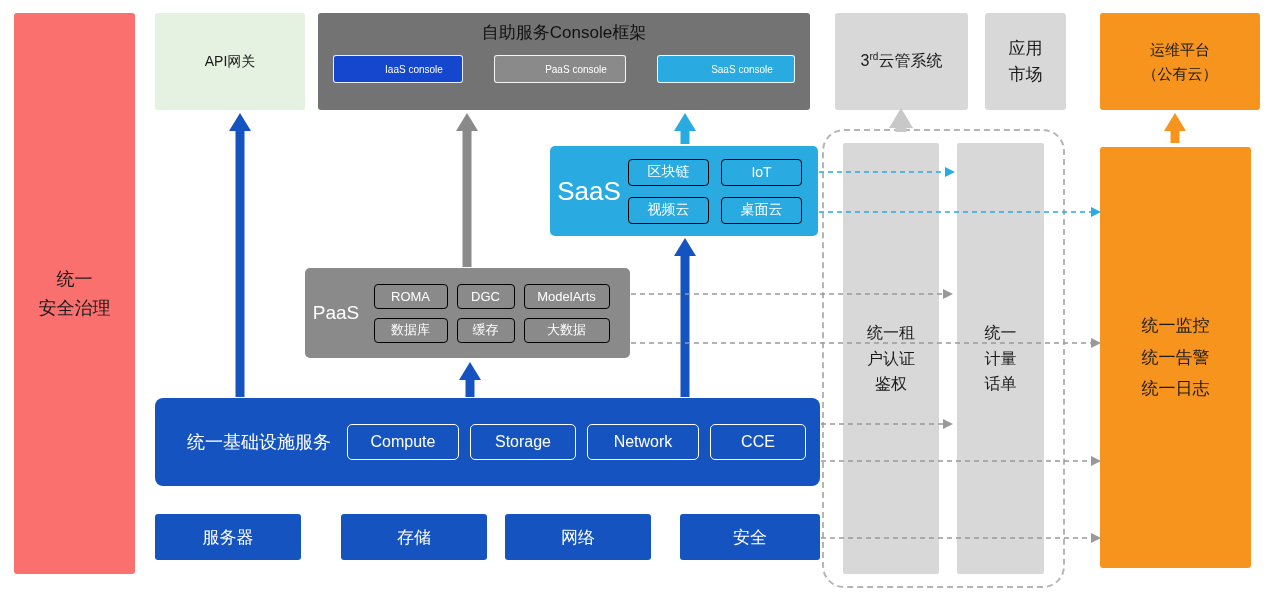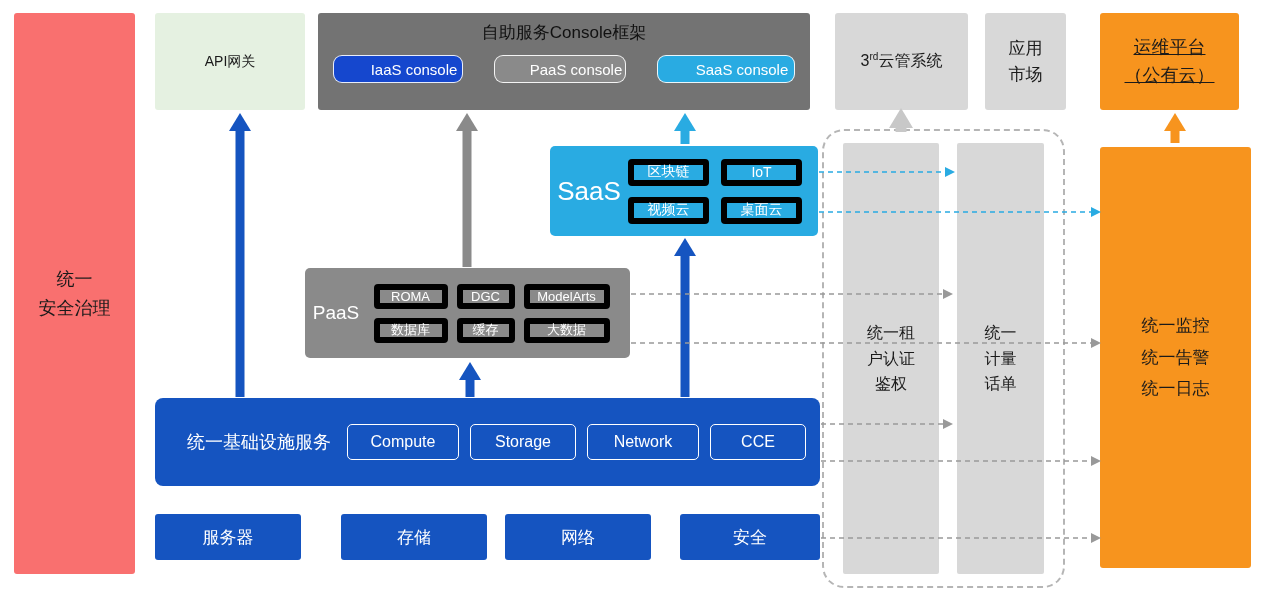--- a/index.html
+++ b/index.html
@@ -17,26 +17,26 @@
   .lgray { background:#D8D8D8; }
   .cyan { background:#29ABE2; color:#fff; }
   .orange { background:#F7941E; }
   .dashed-box { position:absolute; border:2px dashed #B5B5B5; border-radius:22px; }
 
   
   .cf { display:flex; flex-direction:column; }
   .cf-title { text-align:center; font-size:17px; margin-top:8px; color:#111; }
   .cf-row { display:flex; justify-content:space-between; padding:0 15px; margin-top:11px; }
   .cf-chip { height:28px; display:flex; align-items:center; justify-content:center; color:#fff;
-             font-size:15px; border:1px solid rgba(255,255,255,.9); border-radius:9px;padding-left:32px; }
+             font-size:10px; border:1px solid rgba(255,255,255,.9); border-radius:3px;padding-left:32px; }
 
   
   .saas-box, .paas-box { display:flex; align-items:center; border-radius:5px; }
   .group-label { color:#fff; text-align:center; flex:none; }
-  .chip { border:6px solid #000000; border-radius:4px; color:#fff; display:flex; align-items:center; justify-content:center; white-space:nowrap; }
+  .chip { border:1px solid #000000; border-radius:4px; color:#fff; display:flex; align-items:center; justify-content:center; white-space:nowrap; }
   .saas-box { padding-right:16px; }
   .saas-label { width:78px; font-size:26px; }
   .saas-grid { flex:1; display:grid; grid-template-columns:1fr 1fr; gap:11px 12px; }
   .saas-grid .chip { height:27px; font-size:14px; }
   .paas-box { padding-right:14px; }
   .paas-label { width:62px; font-size:19px; }
   .paas-grid { flex:1; display:grid; grid-template-columns:74px 58px 86px; gap:9px 9px; justify-content:center; }
   .paas-grid .chip { height:25px; font-size:13px; }
 
   
@@ -66,21 +66,21 @@
     </div>
   </div>
 
   <div class="box lgray center" style="left:835px;top:13px;width:133px;height:97px;font-size:16px;">
     <span><span>3</span><sup>rd</sup><span>云管系统</span></span>
   </div>
 
   <div class="box lgray center pre" style="left:985px;top:13px;width:81px;height:97px;font-size:17px;line-height:1.5;">应用
 市场</div>
 
-  <div class="box orange center pre" style="left:1100px;top:13px;width:139px;height:97px;font-size:18px;line-height:1.55;text-decoration:underline;">运维平台
+  <div class="box orange center pre" style="left:1100px;top:13px;width:160px;height:97px;font-size:15px;line-height:1.55;">运维平台
 （公有云）</div>
 
   <div class="box cyan saas-box" style="left:550px;top:146px;width:268px;height:90px;">
     <div class="group-label saas-label">SaaS</div>
     <div class="saas-grid">
       <div class="chip">区块链</div>
       <div class="chip">IoT</div>
       <div class="chip">视频云</div>
       <div class="chip">桌面云</div>
     </div>

